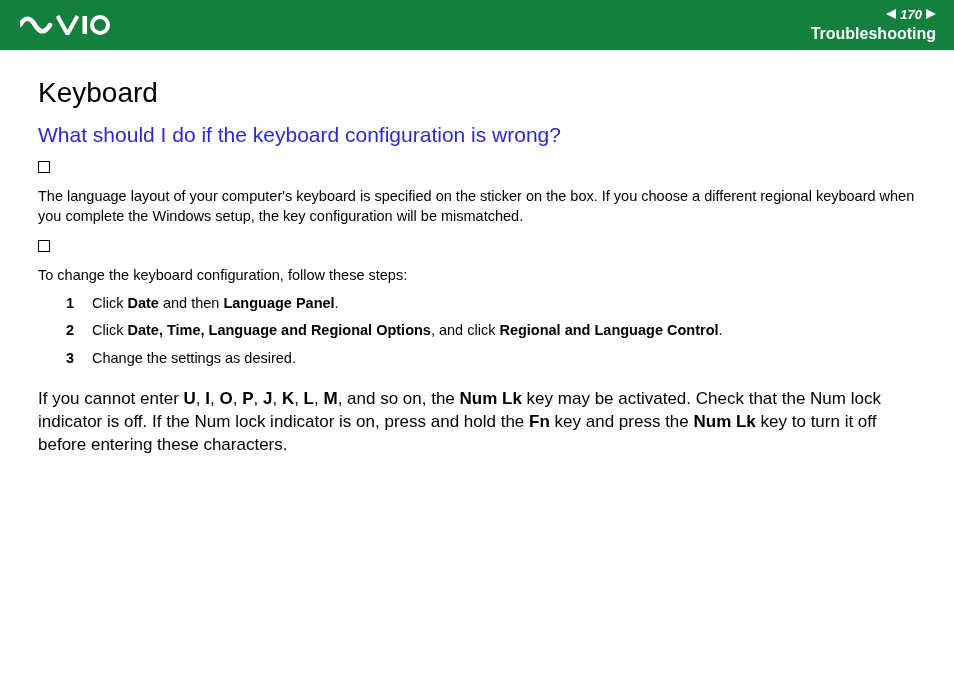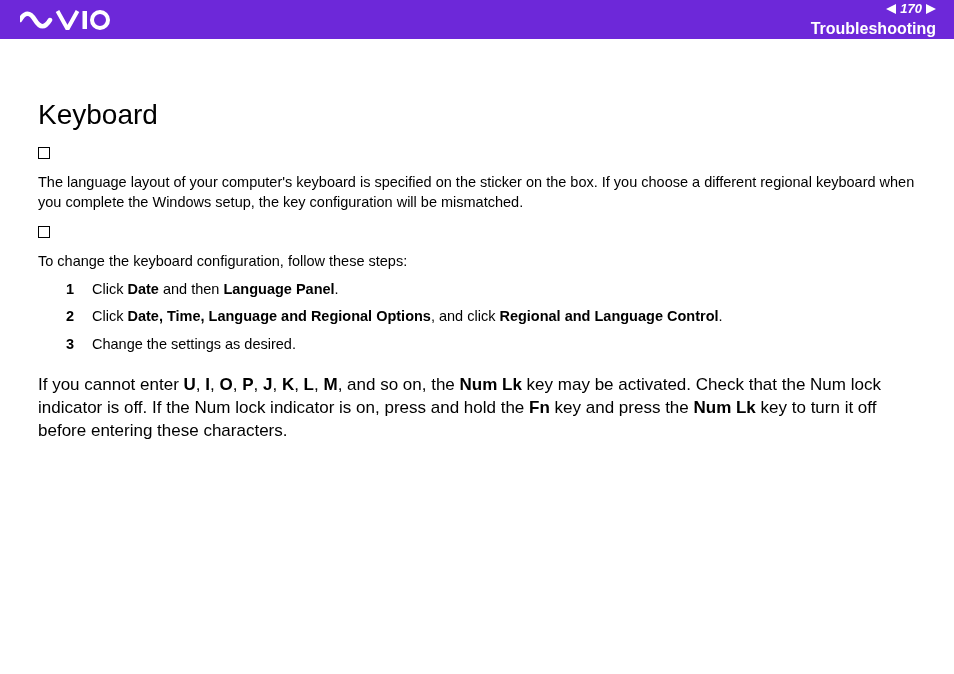--- a/index.html
+++ b/index.html
@@ -6,22 +6,22 @@
   body {
     width: 954px;
     height: 674px;
     font-family: Arial, Helvetica, sans-serif;
     background: #fff;
     color: #000;
     overflow: hidden;
   }
   .header {
     width: 100%;
-    background: #6d28d9;
-    height: 39px;
+    background: #15803d;
+    height: 50px;
     display: flex;
     align-items: center;
     justify-content: space-between;
     padding: 0 18px 0 20px;
     position: relative;
   }
   .logo {
     display: flex;
     align-items: center;
     gap: 0;
@@ -48,21 +48,21 @@
   }
   .arrow-left, .arrow-right {
     width: 0; height: 0;
     border-top: 5px solid transparent;
     border-bottom: 5px solid transparent;
   }
   .arrow-left { border-right: 10px solid #fff; }
   .arrow-right { border-left: 10px solid #fff; }
   .section-label { font-weight: bold; font-size: 16px;}
   .content {
-    padding: 60px 38px 0 38px;
+    padding: 27px 38px 0 38px;
   }
   h1.page-title {
     font-weight: normal;
     font-size: 28px;
     margin-bottom: 14px;
   }
   h2.question {
     color: #2929d6;
     font-weight: normal;
     font-size: 21px;
@@ -127,20 +127,21 @@
       <div class="arrow-right"></div>
     </div>
     <div class="section-label">Troubleshooting</div>
   </div>
 </div>
 
 <div class="content">
 
   <h1 class="page-title">Keyboard</h1>
 
+  <h2 class="question">What should I do if the keyboard configuration is wrong?</h2>
 
   <div class="bullet-block">
     <div class="bullet-icon"></div>
     <div class="bullet-text">The language layout of your computer's keyboard is specified on the sticker on the box. If you choose a different regional keyboard when you complete the Windows setup, the key configuration will be mismatched.</div>
   </div>
 
   <div class="bullet-block">
     <div class="bullet-icon"></div>
     <div class="bullet-text">
       <span>To change the keyboard configuration, follow these steps:</span>

